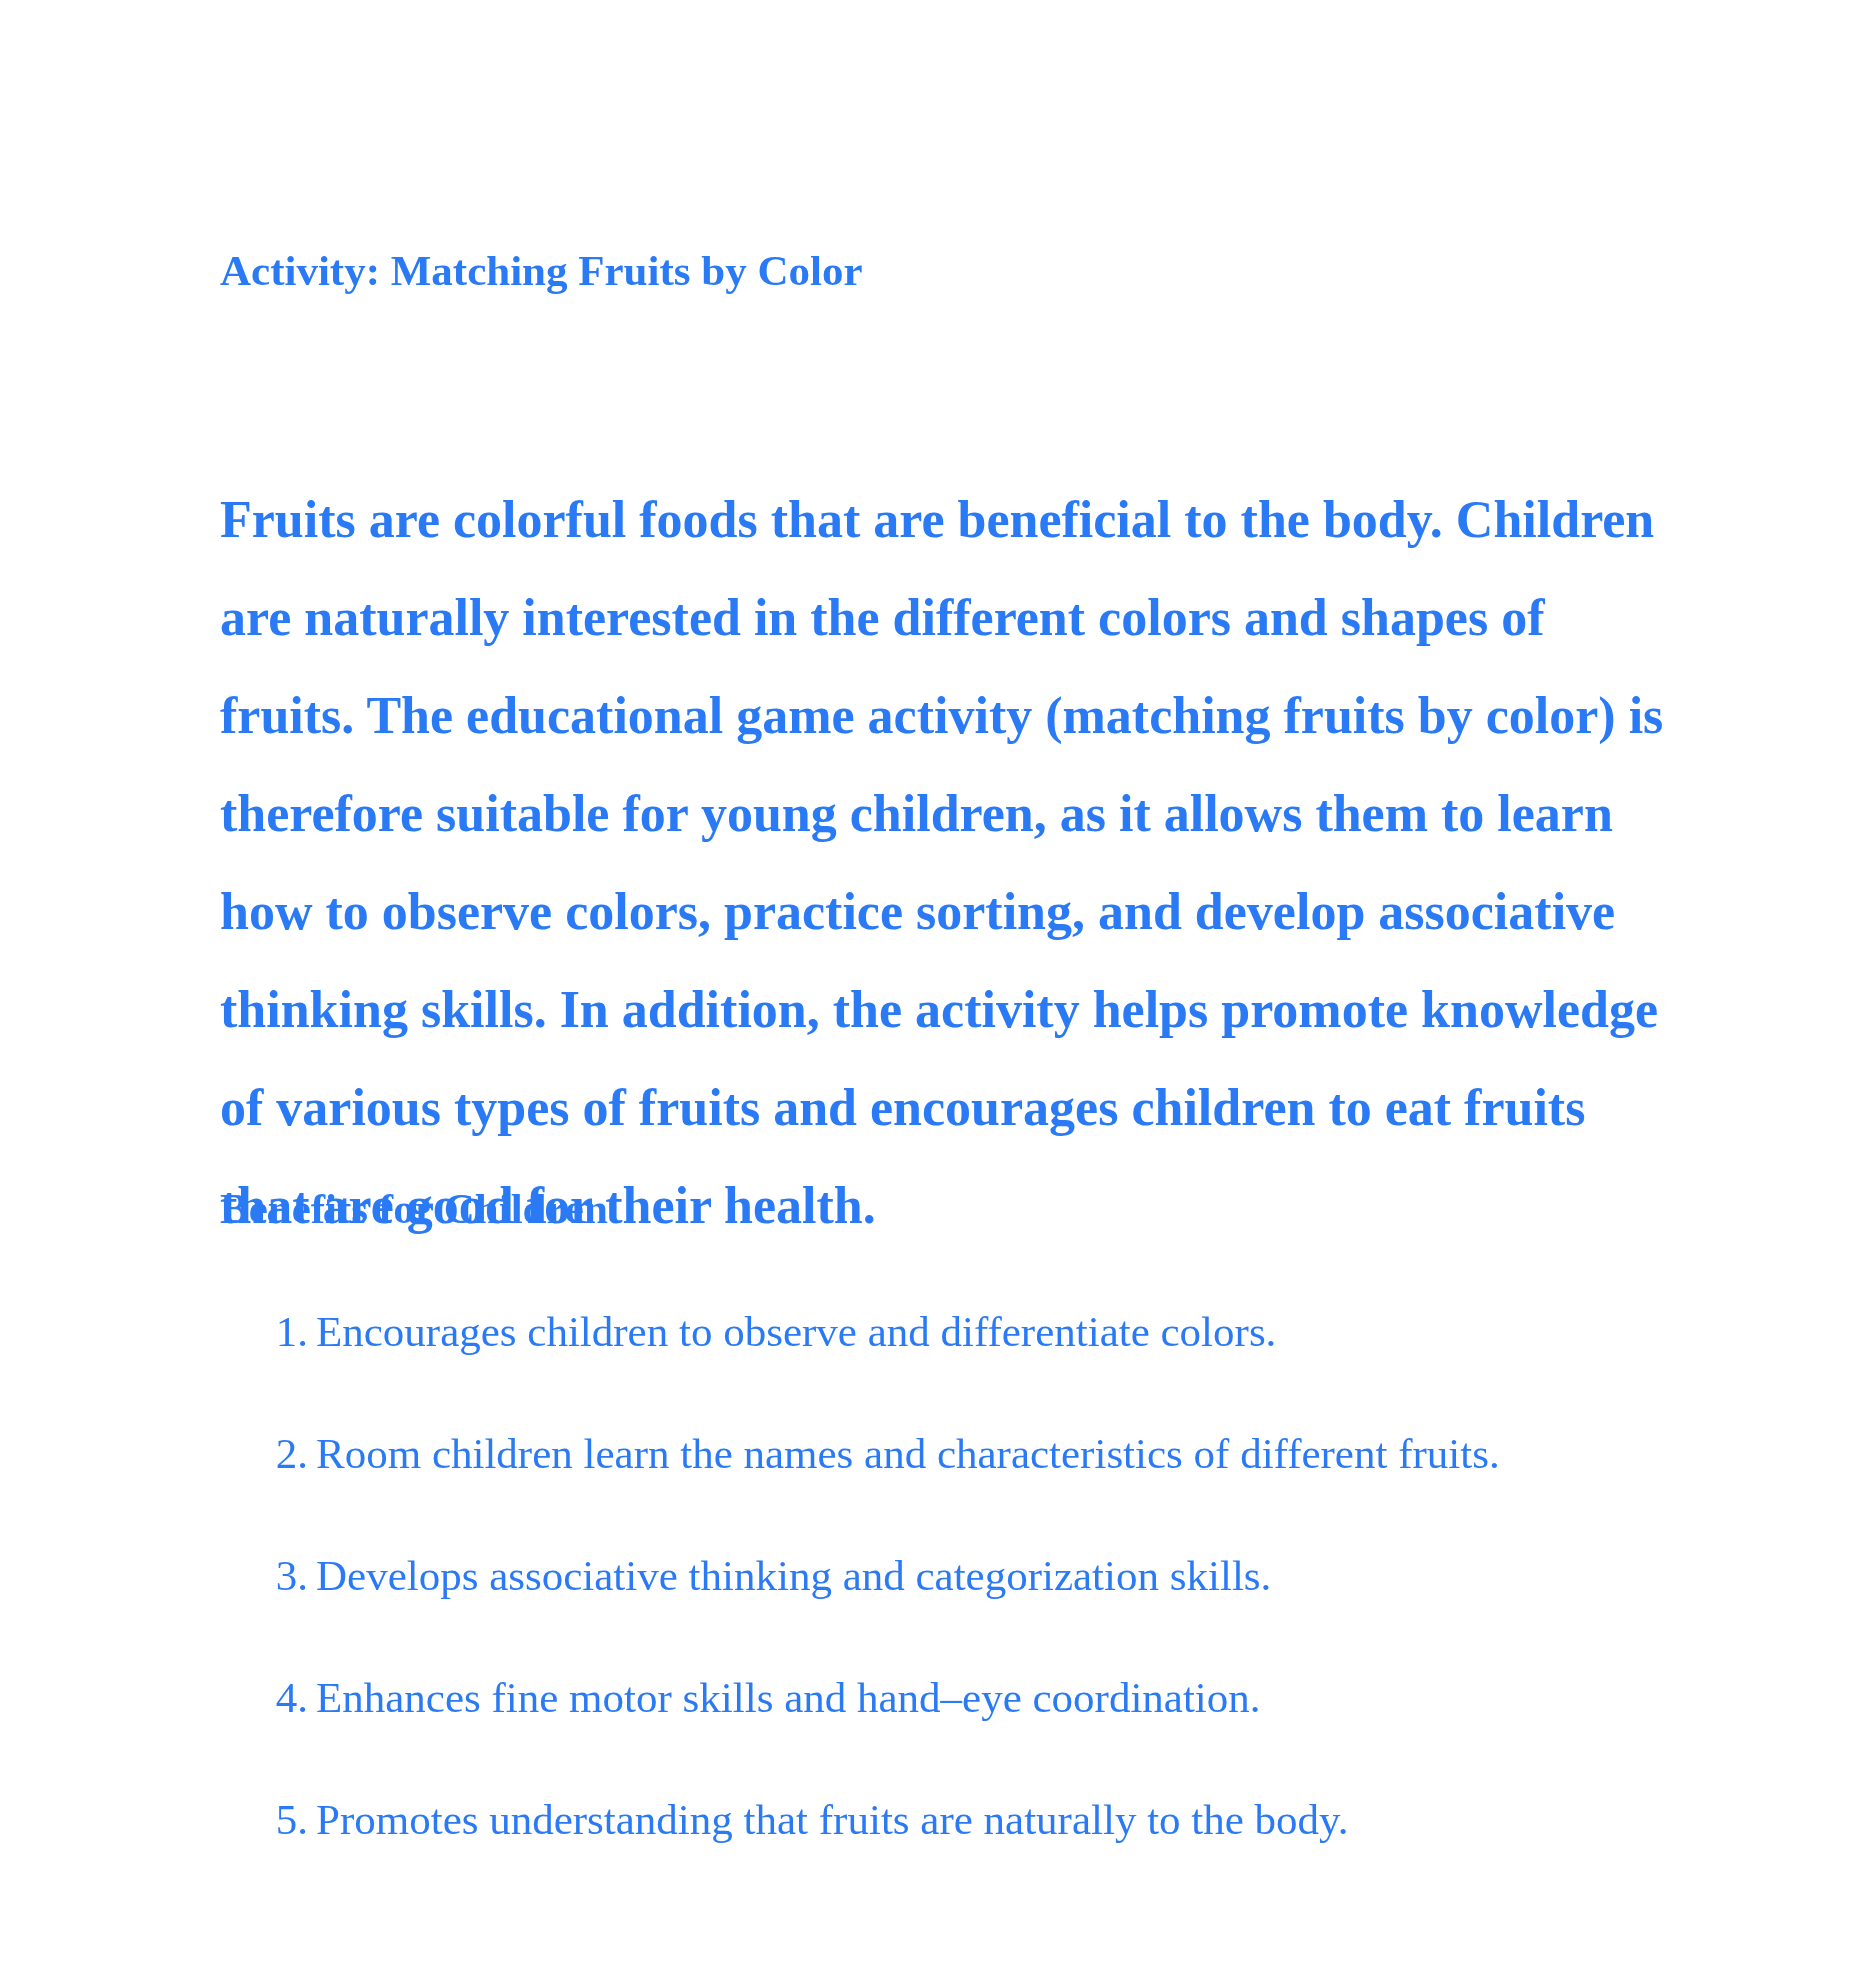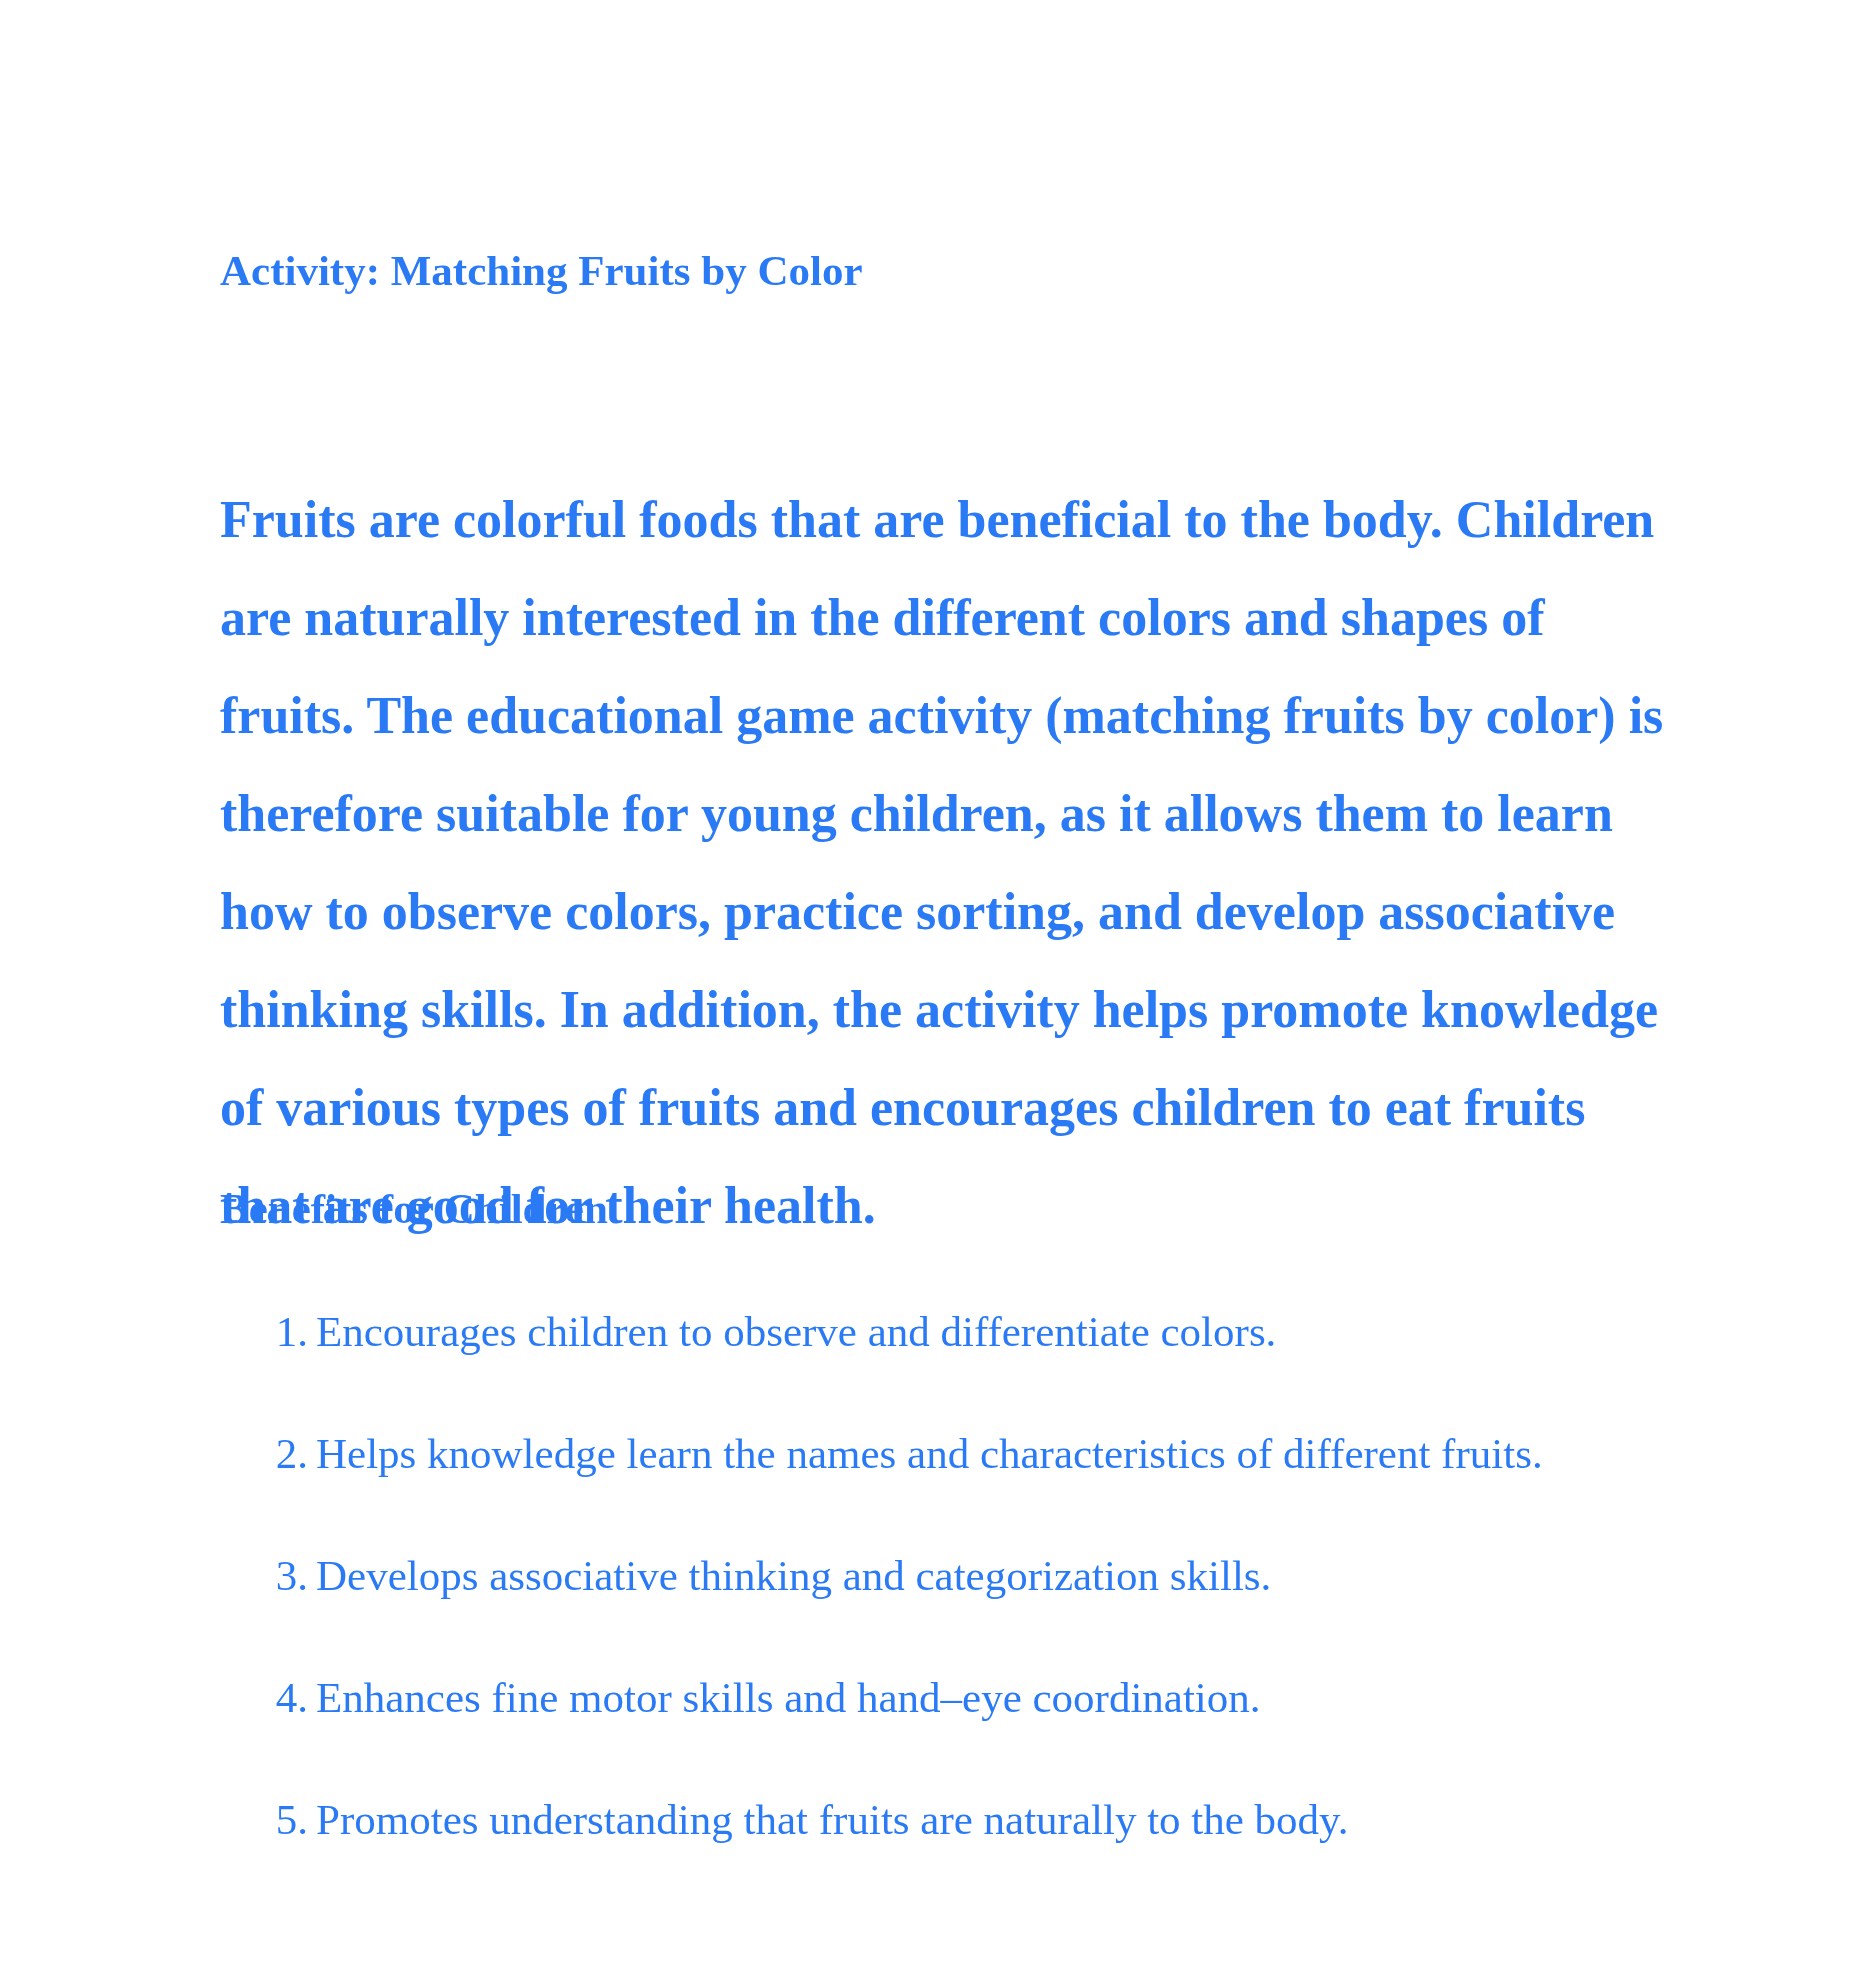--- a/index.html
+++ b/index.html
@@ -35,21 +35,21 @@
   <div class="line bold title">Activity: Matching Fruits by Color</div>
   <p class="para">Fruits are colorful foods that are beneficial to the body. Children are naturally interested in the different colors and shapes of fruits. The educational game activity (matching fruits by color) is therefore suitable for young children, as it allows them to learn how to observe colors, practice sorting, and develop associative thinking skills. In addition, the activity helps promote knowledge of various types of fruits and encourages children to eat fruits that are good for their health.</p>
   <div class="line bold section">Benefits for Children</div>
   <ol class="list">
     <li>
       <span class="num">1.</span>
       <span class="item-text">Encourages children to observe and differentiate colors.</span>
     </li>
     <li>
       <span class="num">2.</span>
-      <span class="item-text">Helps knowledge learn the names and characteristics of different fruits.</span>
+      <span class="item-text">Room children learn the names and characteristics of different fruits.</span>
     </li>
     <li>
       <span class="num">3.</span>
       <span class="item-text">Develops associative thinking and categorization skills.</span>
     </li>
     <li>
       <span class="num">4.</span>
       <span class="item-text">Enhances fine motor skills and hand–eye coordination.</span>
     </li>
     <li>

